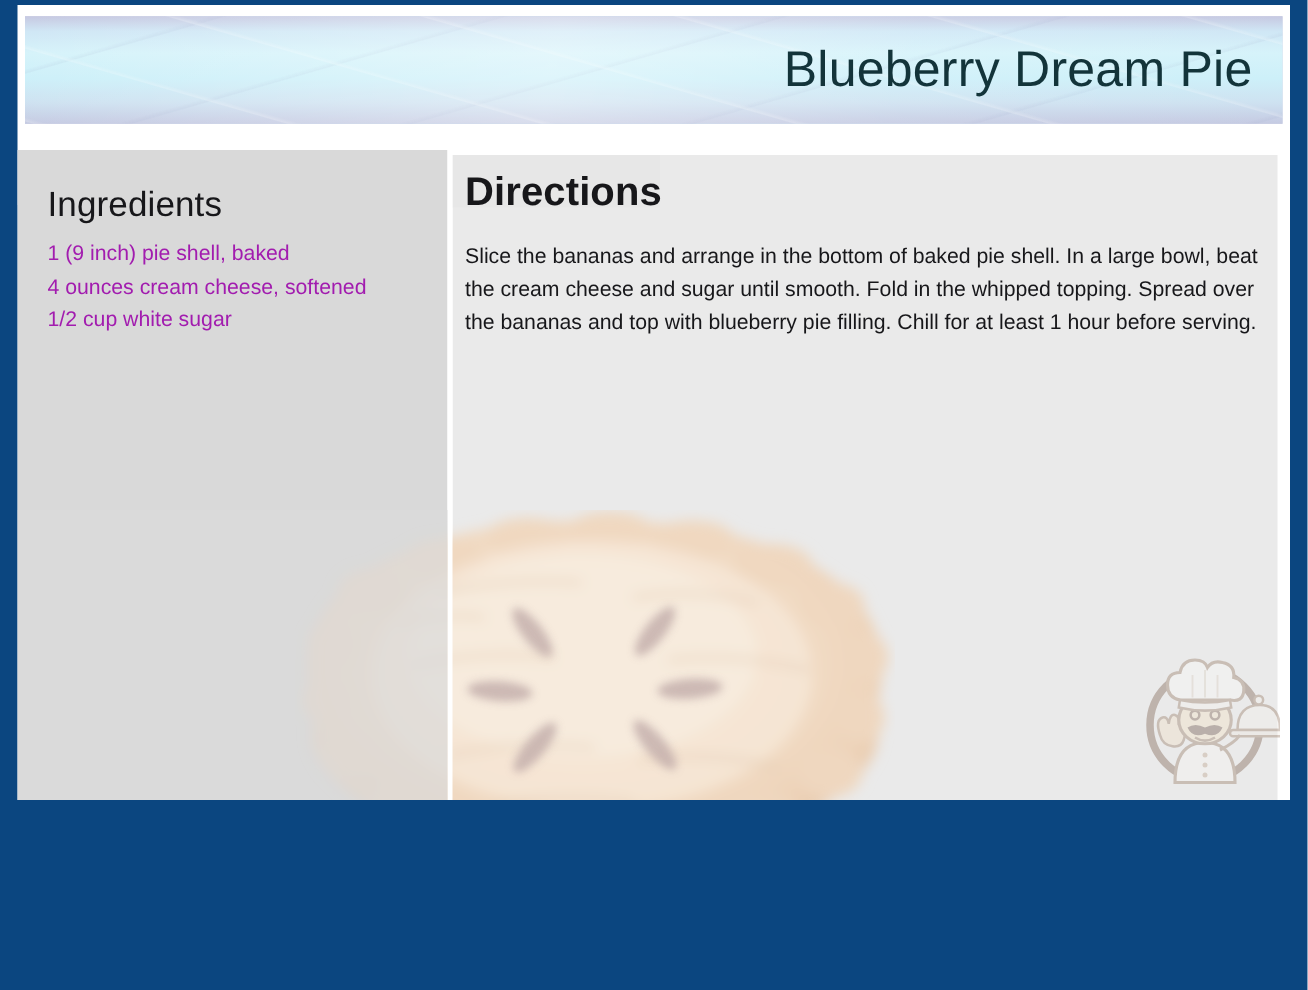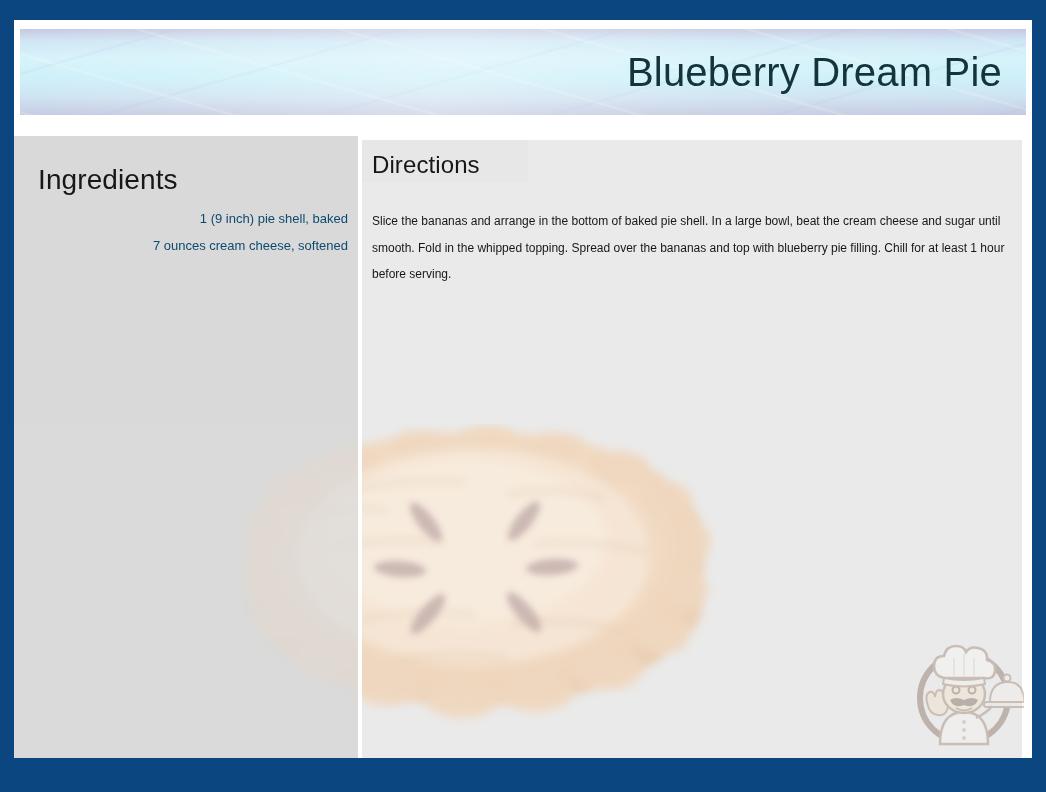--- a/index.html
+++ b/index.html
@@ -22,23 +22,23 @@
   #navy-frame {
     position: absolute;
     inset: 0;
     background: #0b4680;
   }
 
   
   #page {
     position: absolute;
     left: 14px;
-    top: 20px;
+    top: 4px;
     width: 1018px;
-    height: 738px;
+    height: 636px;
     background: #ffffff;
     overflow: hidden;
   }
 
   
   #header-banner {
     position: absolute;
     left: 6px;
     top: 9px;
     width: 1006px;
@@ -120,24 +120,23 @@
     font-weight: 400;
     color: #17171a;
     letter-spacing: 0.1px;
     margin-top: 16px;
   }
   #ingredients-list {
     position: absolute;
     left: 24px;
     top: 186px;
     width: 310px;
-    font-size: 13px;
+    font-size: 17px;
     line-height: 26.5px;
-    color: #0c4a6e;
-    text-align: right;
+    color: #a21caf;
   }
   #ingredients-list .ing-item { display: block; }
 
   
   #directions-panel {
     position: absolute;
     left: 348px;
     top: 120px;
     width: 660px;
     height: 642px;
@@ -148,31 +147,31 @@
     left: 348px;
     top: 120px;
     width: 166px;
     height: 42px;
     background: #e7e7e7;
   }
   #directions-heading {
     position: absolute;
     left: 358px;
     top: 131px;
-    font-size: 24px;
-    font-weight: 400;
+    font-size: 32px;
+    font-weight: 700;
     color: #17171a;
     letter-spacing: 0.1px;
   }
   #directions-body {
     position: absolute;
     left: 358px;
     top: 188px;
     width: 648px;
-    font-size: 12px;
+    font-size: 17px;
     line-height: 26.5px;
     color: #17171a;
   }
 
   
   #pie-image {
     position: absolute;
     left: 222px;
     top: 404px;
     width: 480px;
@@ -224,21 +223,22 @@
       <div id="banner-weave"></div>
       <div id="banner-sheen"></div>
       <div id="recipe-title">Blueberry Dream Pie</div>
     </div>
 
     <div id="ingredients-panel"></div>
     <div id="ingredients-tab"></div>
     <div id="ingredients-heading">Ingredients</div>
     <div id="ingredients-list">
       <span class="ing-item">1 (9 inch) pie shell, baked</span>
-      <span class="ing-item">7 ounces cream cheese, softened</span>
+      <span class="ing-item">4 ounces cream cheese, softened</span>
+      <span class="ing-item">1/2 cup white sugar</span>
     </div>
 
     <div id="directions-panel"></div>
     <div id="directions-tab"></div>
     <div id="directions-heading">Directions</div>
     <div id="directions-body">Slice the bananas and arrange in the bottom of baked pie shell. In a large bowl, beat the cream cheese and sugar until smooth. Fold in the whipped topping. Spread over the bananas and top with blueberry pie filling. Chill for at least 1 hour before serving.</div>
 
     <div id="pie-image">
       <svg viewBox="0 0 480 306" xmlns="http://www.w3.org/2000/svg">
         <defs>

